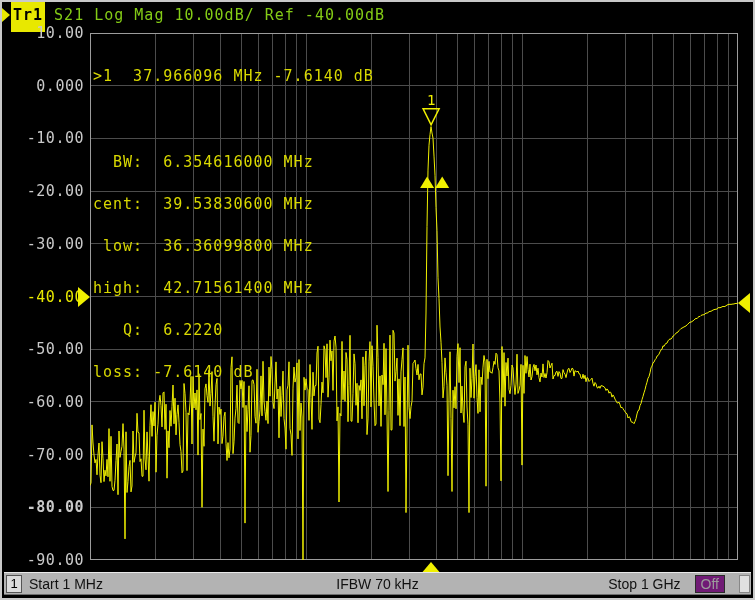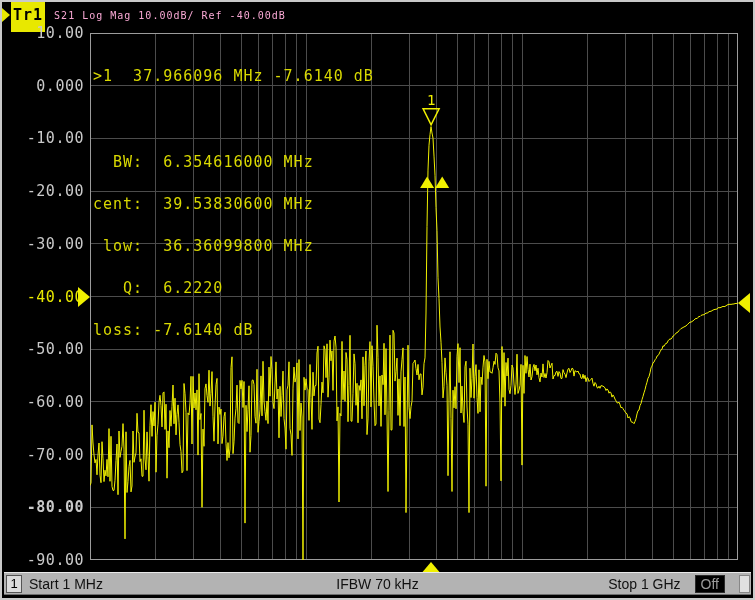--- a/index.html
+++ b/index.html
@@ -6,21 +6,21 @@
   #screen{
     position:relative;width:755px;height:600px;box-sizing:border-box;
     background:#000;border:2px solid #c9c9c9;overflow:hidden;
     font-family:"DejaVu Sans Mono","Liberation Mono",monospace;
   }
   
   #header{position:absolute;left:0;top:2px;height:22px;display:flex;align-items:center;}
   .tr-arrow{width:0;height:0;border-top:7px solid transparent;border-bottom:7px solid transparent;
     border-left:8px solid #e8e800;margin-right:1px;}
   .tr-badge{background:#e8e800;color:#000;font-size:15px;letter-spacing:1px;padding:8px 2px;font-weight:bold;}
-  .tr-title{color:#f9a8d4;font-size:10px;letter-spacing:1px;margin-left:9px;white-space:pre;}
+  .tr-title{color:#84cc16;font-size:15px;letter-spacing:1px;margin-left:9px;white-space:pre;}
   
   #marker-readout{position:absolute;left:91px;top:39px;color:#d9d900;font-size:15px;
     letter-spacing:1px;line-height:14px;white-space:pre;z-index:5;}
   #marker-readout .grp{margin-top:16px;}
   
   .ylab{position:absolute;left:18px;width:64px;text-align:right;font-size:15px;letter-spacing:0.5px;
     color:#c9c9c9;line-height:16px;}
   .ylab.ref{color:#e8e800;}
   
   #plot{position:absolute;left:88px;top:31px;}
@@ -34,21 +34,21 @@
     border-bottom:13px solid #f0f000;top:560px;}
   
   #statusbar{position:absolute;left:2px;right:2px;bottom:3px;height:21px;background:#b3b3b3;
     border-top:1px solid #e9e9e9;border-bottom:1px solid #6e6e6e;
     display:flex;align-items:center;font-family:"Liberation Sans",sans-serif;
     font-size:14px;color:#111;}
   #ch-box{width:14px;height:16px;background:#dcdcdc;border:1px solid #555;margin:0 7px 0 2px;
     text-align:center;line-height:16px;font-size:13px;color:#000;flex:0 0 auto;}
   #ifbw{position:absolute;left:50%;transform:translateX(-50%);white-space:nowrap;}
   #stop-group{margin-left:auto;display:flex;align-items:center;gap:14px;padding-right:1px;}
-  #off-chip{background:#000000;color:#9b9b9b;border:1px solid #2b2b2b;height:16px;line-height:16px;
+  #off-chip{background:#701a75;color:#9b9b9b;border:1px solid #2b2b2b;height:16px;line-height:16px;
     padding:0 5px;}
   #corner-box{width:9px;height:16px;background:#e0e0e0;border:1px solid #888;}
 </style>
 </head>
 <body>
 
 <div id="screen">
 
   <div id="header">
     <span class="tr-arrow"></span>
@@ -119,20 +119,21 @@
         <polygon points="345.2,155 359.2,155 352.2,143.5" fill="#f0f000"></polygon>
       </g>
   </svg>
 
   <div id="marker-readout">
     <div>&gt;1  37.966096 MHz -7.6140 dB</div>
     <div class="grp">
       <div>  BW:  6.354616000 MHz</div>
       <div>cent:  39.53830600 MHz</div>
       <div> low:  36.36099800 MHz</div>
+      <div>high:  42.71561400 MHz</div>
       <div>   Q:  6.2220</div>
       <div>loss: -7.6140 dB</div>
     </div>
   </div>
 
   <div class="tri" id="ref-tri-left" style="top: 284.5px;"></div>
   <div class="tri" id="end-tri-right" style="top: 290.964px;"></div>
   <div class="tri" id="axis-tri-bottom" style="left: 418.15px;"></div>
 
   <div id="statusbar">

